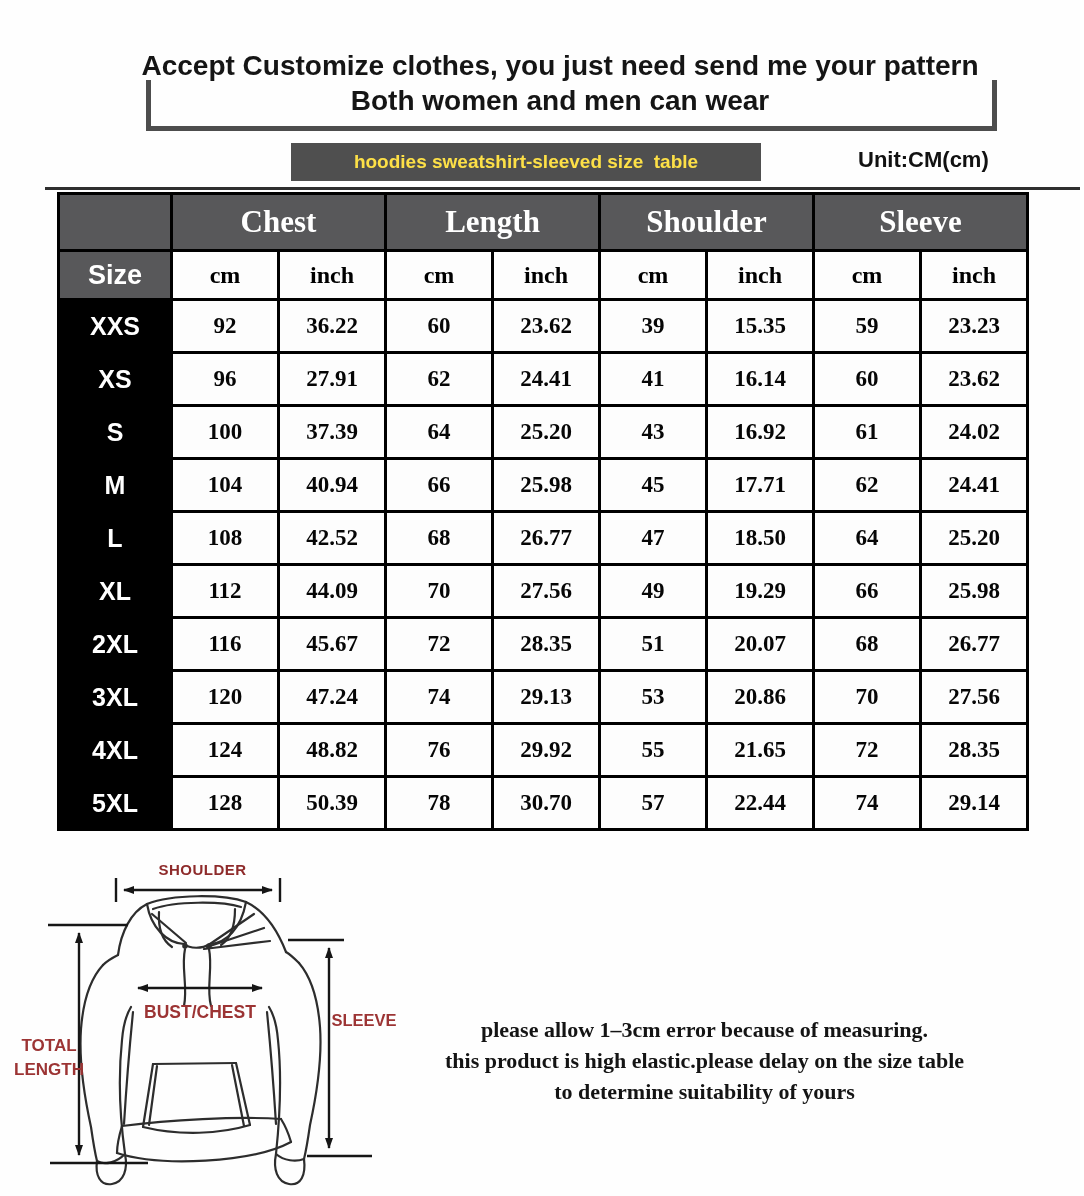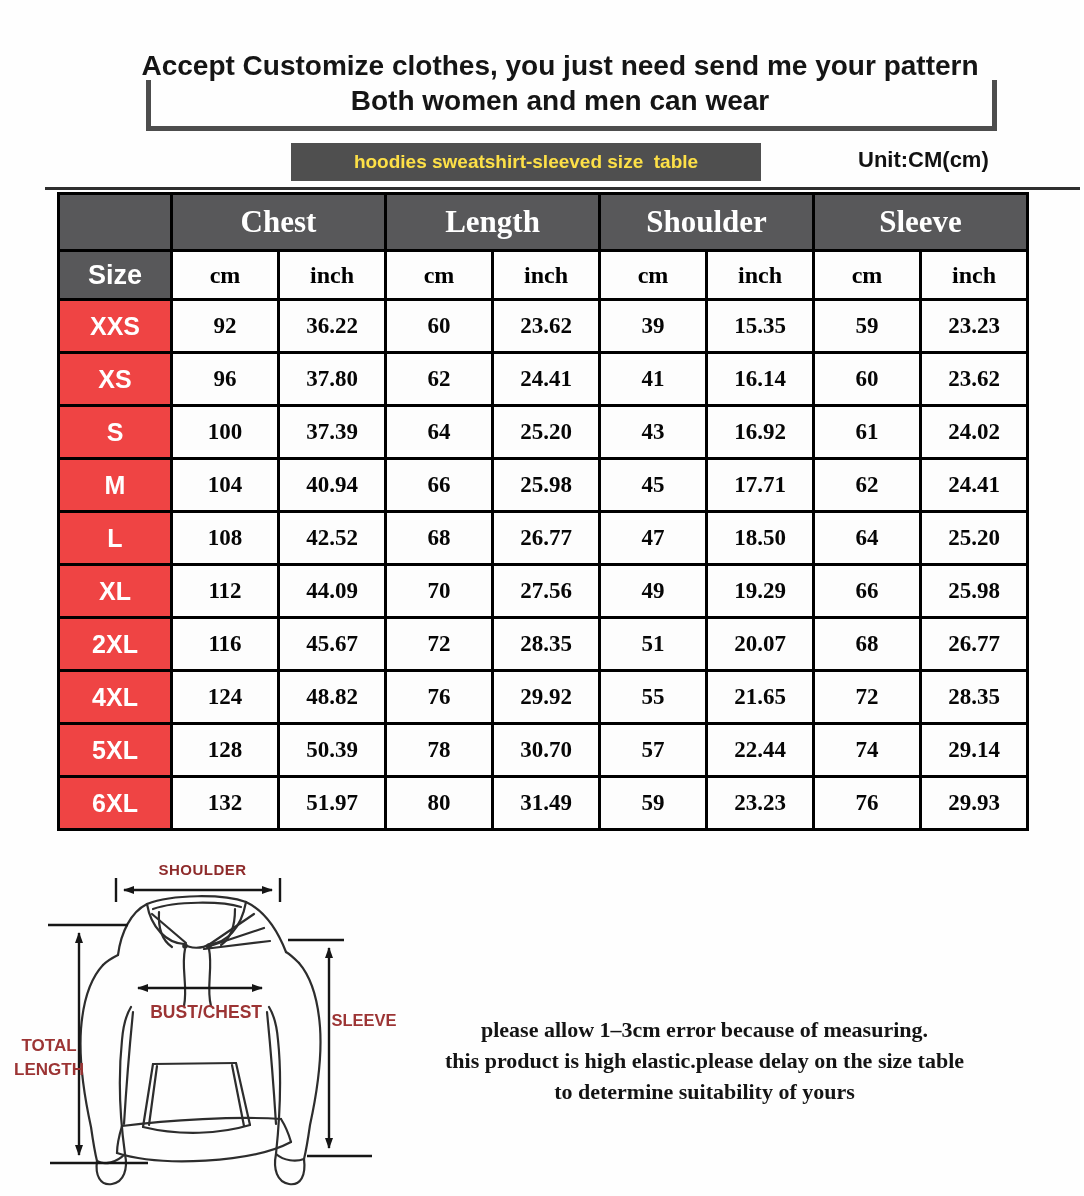--- a/index.html
+++ b/index.html
@@ -23,32 +23,32 @@
   table.size-table{position:absolute;left:57px;top:192px;width:971px;border-collapse:collapse;
                    table-layout:fixed;}
   .size-table th,.size-table td{border:3px solid #000000;text-align:center;vertical-align:middle;padding:0;}
   .size-table .ghead{background:#58585a;color:#ffffff;font-family:"Liberation Serif",serif;
                      font-weight:bold;font-size:31px;height:54px;}
   .size-table .corner{background:#58585a;height:54px;}
   .size-table .sizeh{background:#58585a;color:#ffffff;font-family:"Liberation Sans",sans-serif;
                      font-weight:bold;font-size:27px;height:46px;}
   .size-table .sub{background:#fdfdfd;color:#000000;font-family:"Liberation Serif",serif;
                    font-weight:bold;font-size:24px;height:46px;}
-  .size-table tbody th{background:#ef4444;color:#ffffff;font-family:"Liberation Sans",sans-serif;
+  .size-table tbody th{background:#000000;color:#ffffff;font-family:"Liberation Sans",sans-serif;
                        font-weight:bold;font-size:25px;height:50px;}
   .size-table tbody td{background:#fdfdfd;color:#060606;font-family:"Liberation Serif",serif;
                        font-weight:bold;font-size:23px;}
 
   
   .diagram{position:absolute;left:0px;top:856px;width:410px;height:340px;}
   .diagram svg{position:absolute;left:0;top:0;}
   .dlabel{position:absolute;text-align:center;font-weight:bold;color:#9c3434;}
   .lbl-shoulder{left:140px;top:5px;width:125px;font-size:15px;color:#8e2b2b;letter-spacing:.5px;}
   .lbl-total{left:6px;top:142px;width:86px;font-size:17px;line-height:24px;margin-top:36px;}
-  .lbl-bust{left:138px;top:146px;width:124px;font-size:17.5px;text-align:right;}
+  .lbl-bust{left:138px;top:146px;width:124px;font-size:17.5px;}
   .lbl-sleeve{left:326px;top:155px;width:76px;font-size:16.5px;}
 
   
   .notes{position:absolute;left:412px;top:1014px;width:585px;text-align:center;
          font-family:"Liberation Serif",serif;font-weight:bold;font-size:22px;
          line-height:31px;color:#141414;}
 </style>
 </head>
 <body>
 
@@ -105,21 +105,21 @@
       <td>60</td>
       <td>23.62</td>
       <td>39</td>
       <td>15.35</td>
       <td>59</td>
       <td>23.23</td>
     </tr>
         <tr>
       <th class="size">XS</th>
       <td>96</td>
-      <td>37.80</td>
+      <td>27.91</td>
       <td>62</td>
       <td>24.41</td>
       <td>41</td>
       <td>16.14</td>
       <td>60</td>
       <td>23.62</td>
     </tr>
         <tr>
       <th class="size">S</th>
       <td>100</td>
@@ -169,51 +169,51 @@
       <td>116</td>
       <td>45.67</td>
       <td>72</td>
       <td>28.35</td>
       <td>51</td>
       <td>20.07</td>
       <td>68</td>
       <td>26.77</td>
     </tr>
         <tr>
+      <th class="size">3XL</th>
+      <td>120</td>
+      <td>47.24</td>
+      <td>74</td>
+      <td>29.13</td>
+      <td>53</td>
+      <td>20.86</td>
+      <td>70</td>
+      <td>27.56</td>
+    </tr>
+        <tr>
       <th class="size">4XL</th>
       <td>124</td>
       <td>48.82</td>
       <td>76</td>
       <td>29.92</td>
       <td>55</td>
       <td>21.65</td>
       <td>72</td>
       <td>28.35</td>
     </tr>
         <tr>
       <th class="size">5XL</th>
       <td>128</td>
       <td>50.39</td>
       <td>78</td>
       <td>30.70</td>
       <td>57</td>
       <td>22.44</td>
       <td>74</td>
       <td>29.14</td>
-    </tr>
-        <tr>
-      <th class="size">6XL</th>
-      <td>132</td>
-      <td>51.97</td>
-      <td>80</td>
-      <td>31.49</td>
-      <td>59</td>
-      <td>23.23</td>
-      <td>76</td>
-      <td>29.93</td>
     </tr>
       </tbody>
   </table>
 
   <div class="diagram">
     <svg width="410" height="340" viewBox="0 0 410 340">
       <defs>
         <marker id="ah" markerWidth="12" markerHeight="10" refX="10" refY="4" orient="auto-start-reverse" markerUnits="userSpaceOnUse">
           <path d="M0,0 L11,4 L0,8 Z" fill="#161616"></path>
         </marker>

